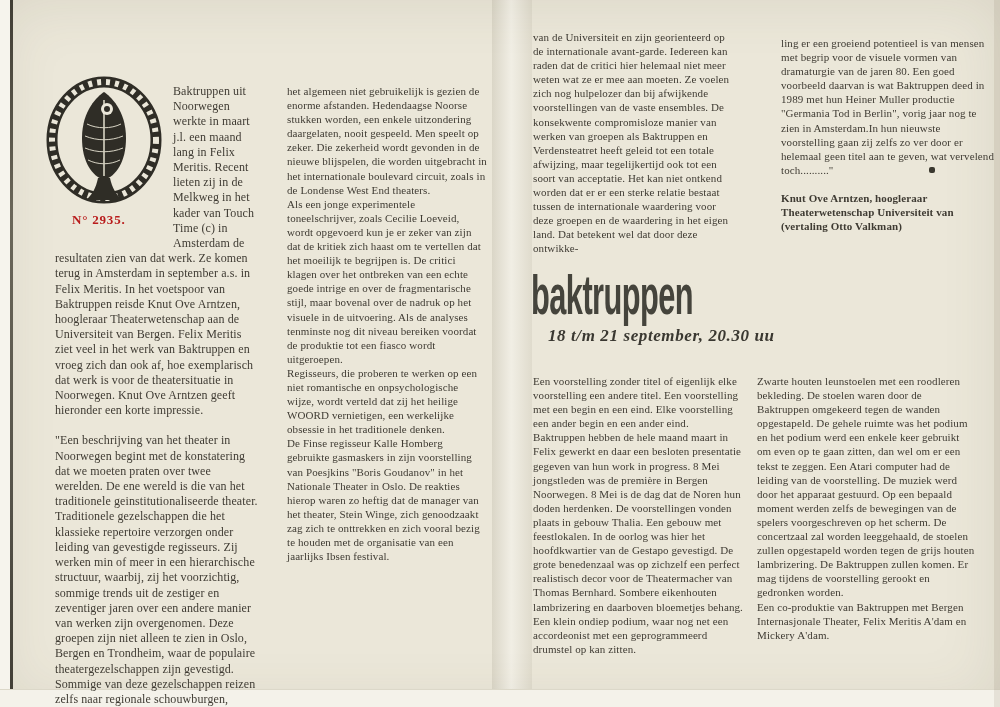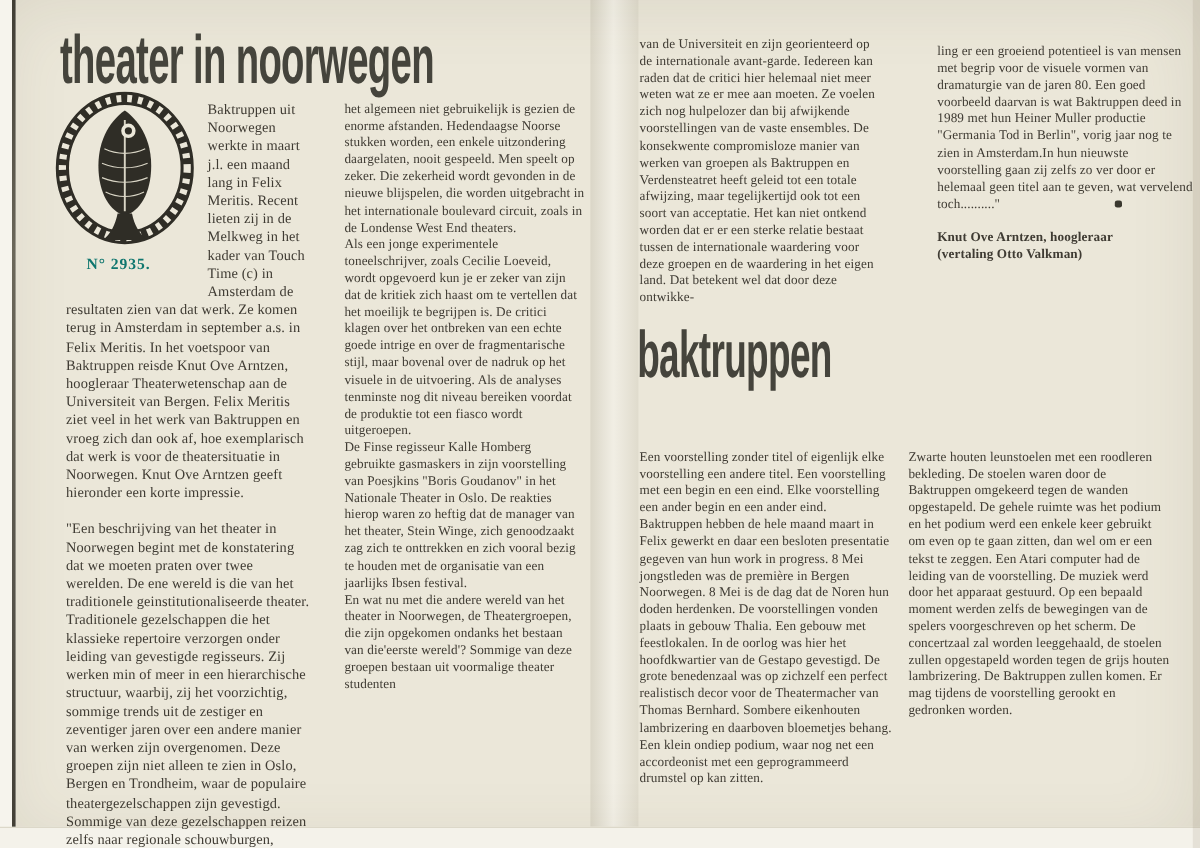--- a/index.html
+++ b/index.html
@@ -36,39 +36,38 @@
   #rt-col1{left:533px;top:30px;width:204px;}
   #rt-col2{left:781px;top:36px;width:214px;}
   #rb-col1{left:533px;top:374px;width:210px;}
   #rb-col2{left:757px;top:374px;width:218px;}
   .fish-spacer{float:left;width:118px;height:158px;}
   .author{margin-top:14px;}
   .author div{margin:0;font-weight:bold;}
   
   #emblem{position:absolute;left:40px;top:76px;}
   .emblem-caption{position:absolute;left:72px;top:212px;font-size:13px;font-weight:700;
-    letter-spacing:0.8px;color:#0f766e;}
+    letter-spacing:0.8px;color:#b91c1c;}
   
   .date-line{position:absolute;left:548px;top:326px;font-style:italic;font-weight:700;
     font-size:17px;letter-spacing:0.6px;color:#3a3831;}
   .print-mark{position:absolute;left:929px;top:167px;width:6px;height:6px;
     background:#3a382f;border-radius:2px;}
 </style>
 </head>
 <body>
 
 <div class="scan">
 
   <div class="edge-left"></div>
   <div class="edge-line"></div>
   <div class="gutter"></div>
   <div class="edge-bottom"></div>
   <div class="edge-right"></div>
 
-  <h1 class="headline" id="title-left"><span class="condensed">theater in noorwegen</span></h1>
 
   <svg id="emblem" width="132" height="140" viewBox="0 0 132 140">
     <ellipse cx="64" cy="64" rx="52" ry="58" fill="none" stroke="#2f2d26" stroke-width="11"></ellipse>
     <ellipse cx="64" cy="64" rx="52" ry="58" fill="none" stroke="#ebe7d9" stroke-width="6" stroke-dasharray="4 5"></ellipse>
     <g>
       <path d="M64,16 C70,20 86,34 86,62 C86,86 76,100 64,104 C52,100 42,86 42,62 C42,34 58,20 64,16 Z" fill="#2f2d26"></path>
       <path d="M58,102 C56,112 52,119 46,124 L82,124 C76,118 72,112 70,102 Z" fill="#2f2d26"></path>
       <path d="M64,24 L64,100" stroke="#d9d5c5" stroke-width="1.6" fill="none"></path>
       <path d="M47,48 C57,53 71,53 81,48" stroke="#d9d5c5" stroke-width="1" fill="none"></path>
       <path d="M45,60 C57,65 71,65 83,60" stroke="#d9d5c5" stroke-width="1" fill="none"></path>
@@ -82,42 +81,45 @@
 
   <div class="col" id="col-a">
     <div class="fish-spacer"></div>
     <p>Baktruppen uit Noorwegen werkte in maart j.l. een maand lang in Felix Meritis. Recent lieten zij in de Melkweg in het kader van Touch Time (c) in Amsterdam de resultaten zien van dat werk. Ze komen terug in Amsterdam in september a.s. in Felix Meritis. In het voetspoor van Baktruppen reisde Knut Ove Arntzen, hoogleraar Theaterwetenschap aan de Universiteit van Bergen. Felix Meritis ziet veel in het werk van Baktruppen en vroeg zich dan ook af, hoe exemplarisch dat werk is voor de theatersituatie in Noorwegen. Knut Ove Arntzen geeft hieronder een korte impressie.</p>
     <p class="gap-top">"Een beschrijving van het theater in Noorwegen begint met de konstatering dat we moeten praten over twee werelden. De ene wereld is die van het traditionele geinstitutionaliseerde theater. Traditionele gezelschappen die het klassieke repertoire verzorgen onder leiding van gevestigde regisseurs. Zij werken min of meer in een hierarchische structuur, waarbij, zij het voorzichtig, sommige trends uit de zestiger en zeventiger jaren over een andere manier van werken zijn overgenomen. Deze groepen zijn niet alleen te zien in Oslo, Bergen en Trondheim, waar de populaire theatergezelschappen zijn gevestigd. Sommige van deze gezelschappen reizen zelfs naar regionale schouwburgen, hetgeen over</p>
   </div>
 
   <div class="col" id="col-b">
       <p>het algemeen niet gebruikelijk is gezien de enorme afstanden. Hedendaagse Noorse stukken worden, een enkele uitzondering daargelaten, nooit gespeeld. Men speelt op zeker. Die zekerheid wordt gevonden in de nieuwe blijspelen, die worden uitgebracht in het internationale boulevard circuit, zoals in de Londense West End theaters.</p>
       <p>Als een jonge experimentele toneelschrijver, zoals Cecilie Loeveid, wordt opgevoerd kun je er zeker van zijn dat de kritiek zich haast om te vertellen dat het moeilijk te begrijpen is. De critici klagen over het ontbreken van een echte goede intrige en over de fragmentarische stijl, maar bovenal over de nadruk op het visuele in de uitvoering. Als de analyses tenminste nog dit niveau bereiken voordat de produktie tot een fiasco wordt uitgeroepen.</p>
+      <p>Regisseurs, die proberen te werken op een niet romantische en onpsychologische wijze, wordt verteld dat zij het heilige WOORD vernietigen, een werkelijke obsessie in het traditionele denken.</p>
       <p>De Finse regisseur Kalle Homberg gebruikte gasmaskers in zijn voorstelling van Poesjkins "Boris Goudanov" in het Nationale Theater in Oslo. De reakties hierop waren zo heftig dat de manager van het theater, Stein Winge, zich genoodzaakt zag zich te onttrekken en zich vooral bezig te houden met de organisatie van een jaarlijks Ibsen festival.</p>
-      <p>En wat nu met die andere wereld van het theater in Noorwegen, de Theatergroepen, die zijn opgekomen ondanks het bestaan van die'eerste wereld'? Sommige van deze groepen bestaan uit voormalige theater studenten</p>
     </div>
 
   <div class="col" id="rt-col1">
       <p>van de Universiteit en zijn georienteerd op de internationale avant-garde. Iedereen kan raden dat de critici hier helemaal niet meer weten wat ze er mee aan moeten. Ze voelen zich nog hulpelozer dan bij afwijkende voorstellingen van de vaste ensembles. De konsekwente compromisloze manier van werken van groepen als Baktruppen en Verdensteatret heeft geleid tot een totale afwijzing, maar tegelijkertijd ook tot een soort van acceptatie. Het kan niet ontkend worden dat er er een sterke relatie bestaat tussen de internationale waardering voor deze groepen en de waardering in het eigen land. Dat betekent wel dat door deze ontwikke-</p>
     </div>
 
   <div class="col" id="rt-col2">
     <p>ling er een groeiend potentieel is van mensen met begrip voor de visuele vormen van dramaturgie van de jaren 80. Een goed voorbeeld daarvan is wat Baktruppen deed in 1989 met hun Heiner Muller productie "Germania Tod in Berlin", vorig jaar nog te zien in Amsterdam.In hun nieuwste voorstelling gaan zij zelfs zo ver door er helemaal geen titel aan te geven, wat vervelend toch.........."</p>
     <div class="author">
         <div>Knut Ove Arntzen, hoogleraar</div>
+        <div>Theaterwetenschap Universiteit van</div>
         <div>(vertaling Otto Valkman)</div>
       </div>
   </div>
 
   <div class="print-mark"></div>
 
   <h2 class="headline" id="title-right"><span class="condensed">baktruppen</span></h2>
 
+  <div class="date-line">18 t/m 21 september, 20.30 uu</div>
 
   <div class="col" id="rb-col1">
       <p>Een voorstelling zonder titel of eigenlijk elke voorstelling een andere titel. Een voorstelling met een begin en een eind. Elke voorstelling een ander begin en een ander eind. Baktruppen hebben de hele maand maart in Felix gewerkt en daar een besloten presentatie gegeven van hun work in progress. 8 Mei jongstleden was de première in Bergen Noorwegen. 8 Mei is de dag dat de Noren hun doden herdenken. De voorstellingen vonden plaats in gebouw Thalia. Een gebouw met feestlokalen. In de oorlog was hier het hoofdkwartier van de Gestapo gevestigd. De grote benedenzaal was op zichzelf een perfect realistisch decor voor de Theatermacher van Thomas Bernhard. Sombere eikenhouten lambrizering en daarboven bloemetjes behang. Een klein ondiep podium, waar nog net een accordeonist met een geprogrammeerd drumstel op kan zitten.</p>
     </div>
 
   <div class="col" id="rb-col2">
       <p>Zwarte houten leunstoelen met een roodleren bekleding. De stoelen waren door de Baktruppen omgekeerd tegen de wanden opgestapeld. De gehele ruimte was het podium en het podium werd een enkele keer gebruikt om even op te gaan zitten, dan wel om er een tekst te zeggen. Een Atari computer had de leiding van de voorstelling. De muziek werd door het apparaat gestuurd. Op een bepaald moment werden zelfs de bewegingen van de spelers voorgeschreven op het scherm. De concertzaal zal worden leeggehaald, de stoelen zullen opgestapeld worden tegen de grijs houten lambrizering. De Baktruppen zullen komen. Er mag tijdens de voorstelling gerookt en gedronken worden.</p>
+      <p>Een co-produktie van Baktruppen met Bergen Internasjonale Theater, Felix Meritis A'dam en Mickery A'dam.</p>
     </div>
 
 </div>
 
 </body></html>

